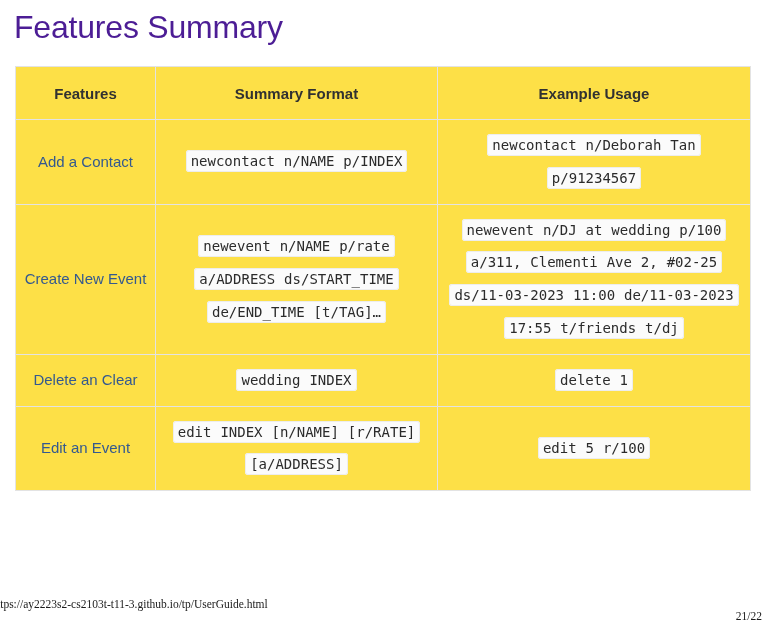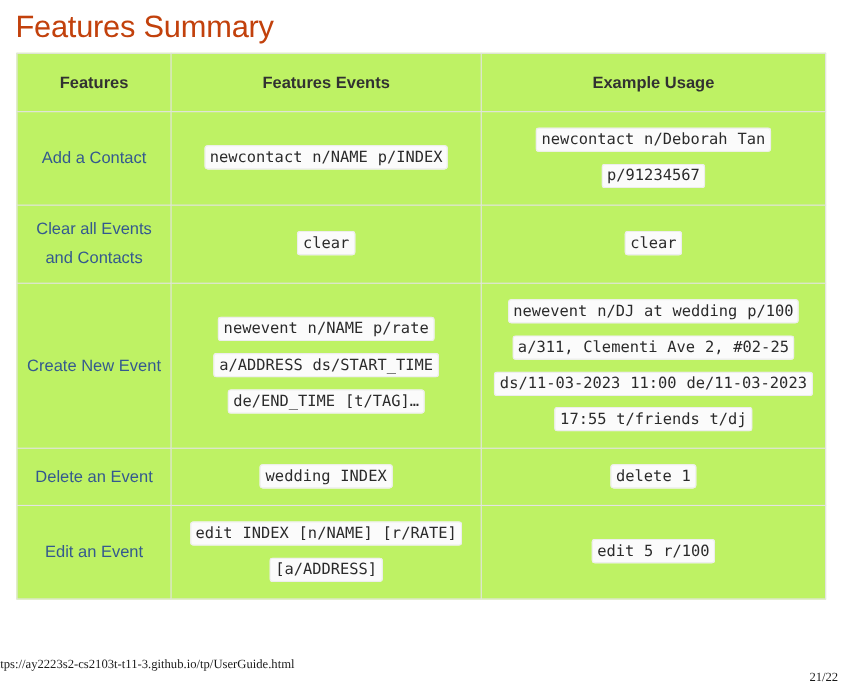--- a/index.html
+++ b/index.html
@@ -20,43 +20,43 @@
     left: 0;
     top: 0;
     width: 774px;
     height: 628px;
     background: #ffffff;
   }
   .page-title {
     position: absolute;
     left: 14px;
     top: 9px;
-    font-size: 28px;
+    font-size: 32px;
     font-weight: 400;
     letter-spacing: -0.2px;
-    color: #c2410c;
+    color: #4c1d95;
     font-family: "Liberation Sans", sans-serif;
     white-space: nowrap;
   }
   .table-clip {
     position: absolute;
     left: 0;
     top: 0;
     width: 774px;
     height: 593px;
     overflow: hidden;
   }
   table.features {
     position: absolute;
     left: 15px;
-    top: 48px;
+    top: 66px;
     width: 735px;
     border-collapse: collapse;
     table-layout: fixed;
-    background: #bef264;
+    background: #fde047;
   }
   table.features col.c1 { width: 140px; }
   table.features col.c2 { width: 282px; }
   table.features col.c3 { width: 313px; }
 
   table.features th,
   table.features td {
     border: 1px solid #e3e3e3;
     vertical-align: middle;
     text-align: center;
@@ -132,54 +132,45 @@
   <div class="table-clip">
     <table class="features">
       <colgroup>
         <col class="c1">
           <col class="c2">
           <col class="c3">
       </colgroup>
       <thead>
         <tr>
           <th>Features</th>
-          <th>Features Events</th>
+          <th>Summary Format</th>
           <th>Example Usage</th>
         </tr>
       </thead>
       <tbody>
         <tr>
           <td class="feature-name">Add a Contact</td>
           <td class="code-cell">
             <code>newcontact n/NAME p/INDEX</code>
           </td>
           <td class="code-cell">
             <code>newcontact n/Deborah Tan p/91234567</code>
           </td>
         </tr>
         <tr>
-          <td class="feature-name">Clear all Events and Contacts</td>
-          <td class="code-cell">
-            <code>clear</code>
-          </td>
-          <td class="code-cell">
-            <code>clear</code>
-          </td>
-        </tr>
-        <tr>
           <td class="feature-name">Create New Event</td>
           <td class="code-cell">
             <code>newevent n/NAME p/rate a/ADDRESS ds/START_TIME de/END_TIME [t/TAG]…</code>
           </td>
           <td class="code-cell">
             <code>newevent n/DJ at wedding p/100 a/311, Clementi Ave 2, #02-25 ds/11-03-2023 11:00 de/11-03-2023 17:55 t/friends t/dj</code>
           </td>
         </tr>
         <tr>
-          <td class="feature-name">Delete an Event</td>
+          <td class="feature-name">Delete an Clear</td>
           <td class="code-cell">
             <code>wedding INDEX</code>
           </td>
           <td class="code-cell">
             <code>delete 1</code>
           </td>
         </tr>
         <tr>
           <td class="feature-name">Edit an Event</td>
           <td class="code-cell">

